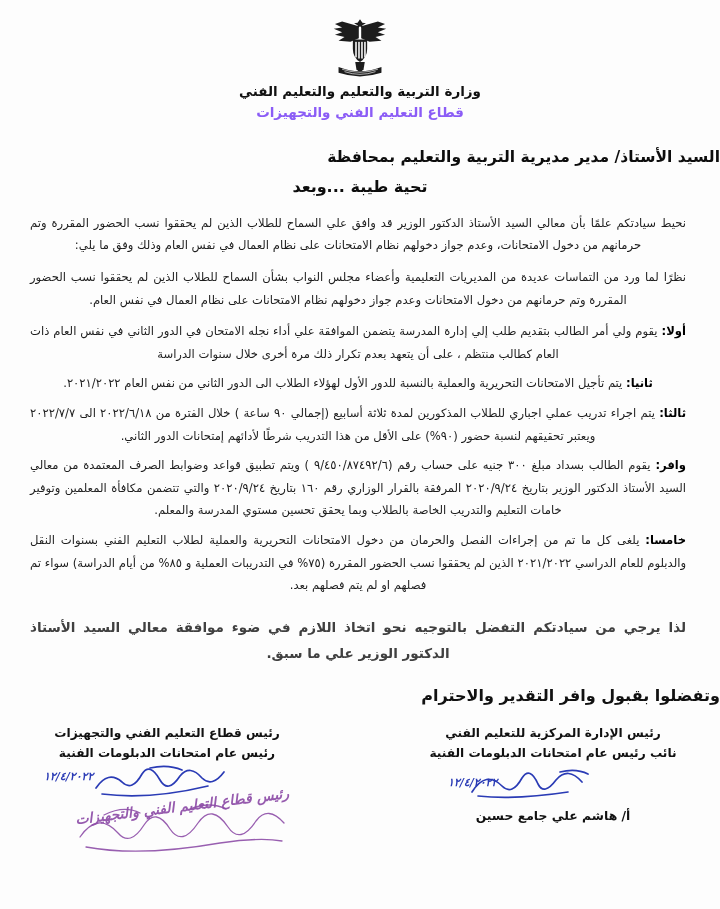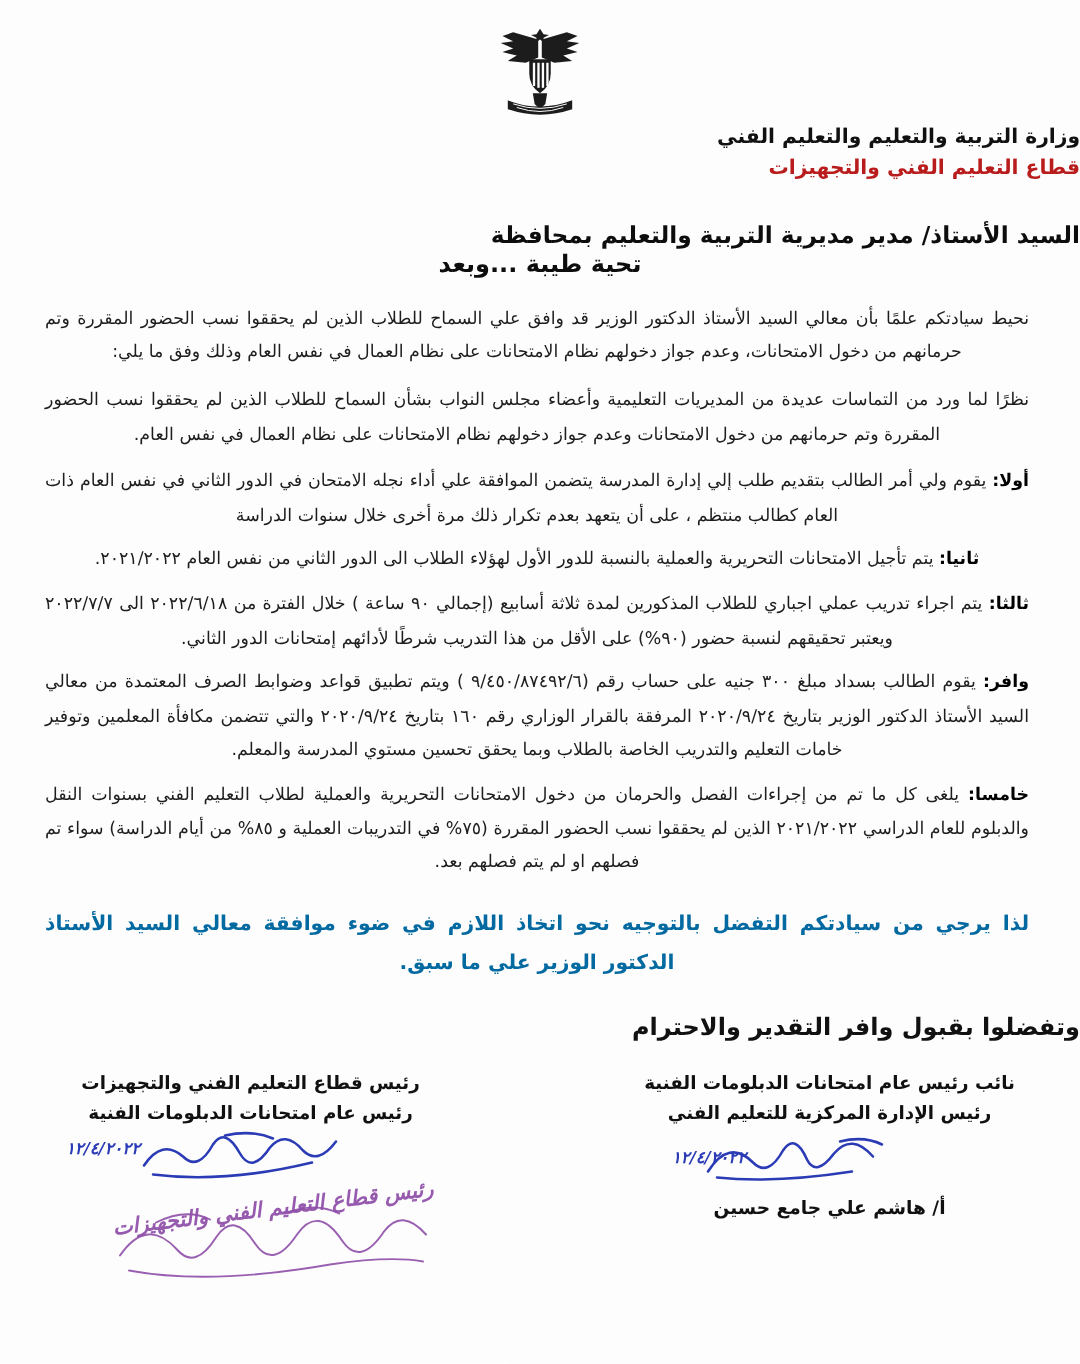--- a/index.html
+++ b/index.html
@@ -19,53 +19,55 @@
 
   .page {
     position: absolute;
     inset: 0;
     background: #fdfdfd;
     padding: 0;
   }
 
   
   .letterhead {
+    text-align: center;
     padding-top: 18px;
   }
   .emblem {
     width: 72px;
     height: 62px;
     margin: 0 auto 2px auto;
     display: block;
   }
   .ministry-line-1 {
     font-size: 13.5px;
     font-weight: bold;
     letter-spacing: 0px;
     color: #111;
     line-height: 1.45;
   }
   .ministry-line-2 {
     font-size: 13.5px;
     font-weight: bold;
-    color: #b91c1c;
+    color: #8b5cf6;
     line-height: 1.5;
     letter-spacing: 1.2px;
   }
 
   
   .salutation {
     text-align: right;
     margin-top: 26px;
     font-size: 15.5px;
     font-weight: bold;
     color: #0d0d0d;
   }
   .greeting {
     text-align: center;
+    margin-top: 11px;
     font-size: 16px;
     font-weight: bold;
     color: #0d0d0d;
     letter-spacing: 1px;
   }
 
   
   .body-wrap {
     margin-top: 16px;
     padding: 0 34px 0 30px;
@@ -86,21 +88,21 @@
     font-weight: bold;
     color: #000;
   }
   .closing-1 {
     margin-top: 17px;
     font-size: 13.5px;
     font-weight: bold;
     line-height: 1.95;
     text-align: justify;
     text-align-last: center;
-    color: #0369a1;
+    color: #404040;
   }
 
   
   .regards {
     text-align: right;
     margin-top: 20px;
     font-size: 16px;
     font-weight: bold;
     letter-spacing: 1.5px;
     color: #111;
@@ -243,22 +245,22 @@
     </p>
 
     <p class="closing-1">لذا يرجي من سيادتكم التفضل بالتوجيه نحو اتخاذ اللازم في ضوء موافقة معالي السيد الأستاذ الدكتور الوزير علي ما سبق.</p>
   </div>
 
   <div class="regards">وتفضلوا بقبول وافر التقدير والاحترام</div>
 
   <div class="sig-row">
 
     <div class="sig-col">
+      <div class="sig-title">رئيس الإدارة المركزية للتعليم الفني</div>
       <div class="sig-title">نائب رئيس عام امتحانات الدبلومات الفنية</div>
-      <div class="sig-title">رئيس الإدارة المركزية للتعليم الفني</div>
 
       <div class="sig-space">
         <svg class="scribble" style="left:40px; top:2px;" width="130" height="36" viewBox="0 0 130 36">
           <g fill="none" stroke="#2a3bb5" stroke-width="1.7" stroke-linecap="round">
             <path d="M8 26 Q22 4 38 20 Q48 30 58 12 Q66 0 74 18 Q80 30 92 14 Q104 0 118 16"></path>
             <path d="M14 30 Q52 34 104 26"></path>
             <path d="M96 6 Q112 2 124 8"></path>
           </g>
         </svg>
         <div class="ink ink-date" style="left:24px; top:12px;">١٢/٤/٢٠٢٢</div>

